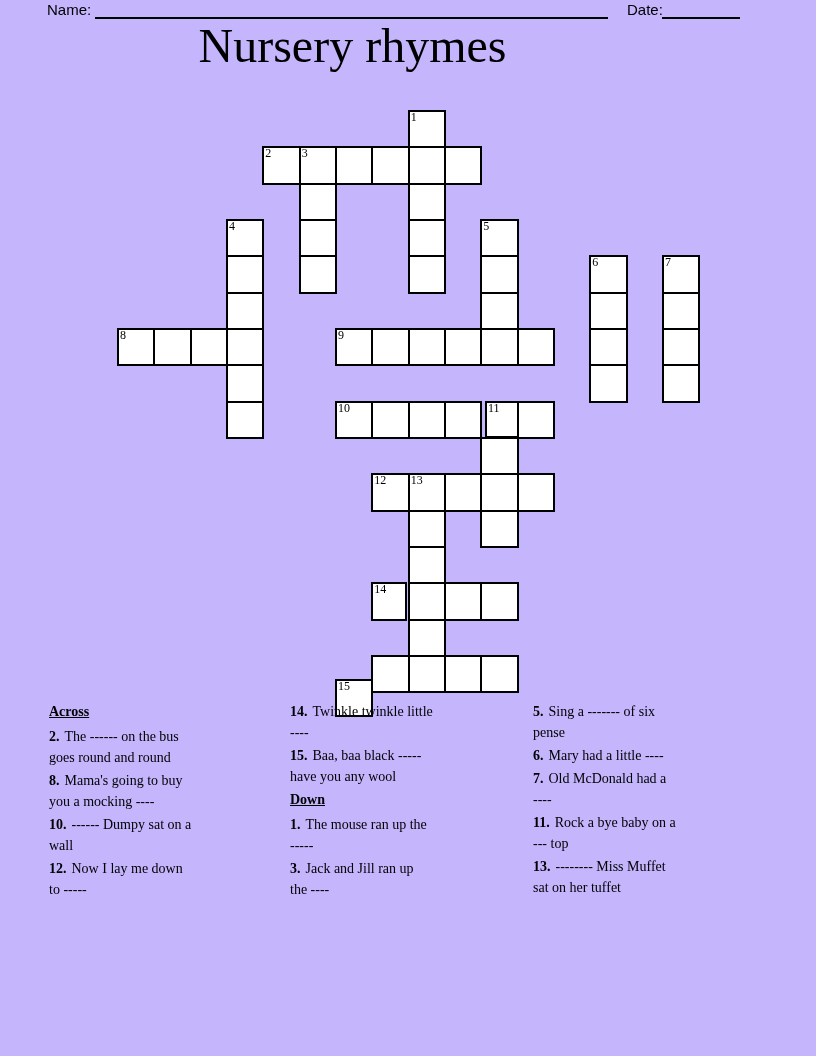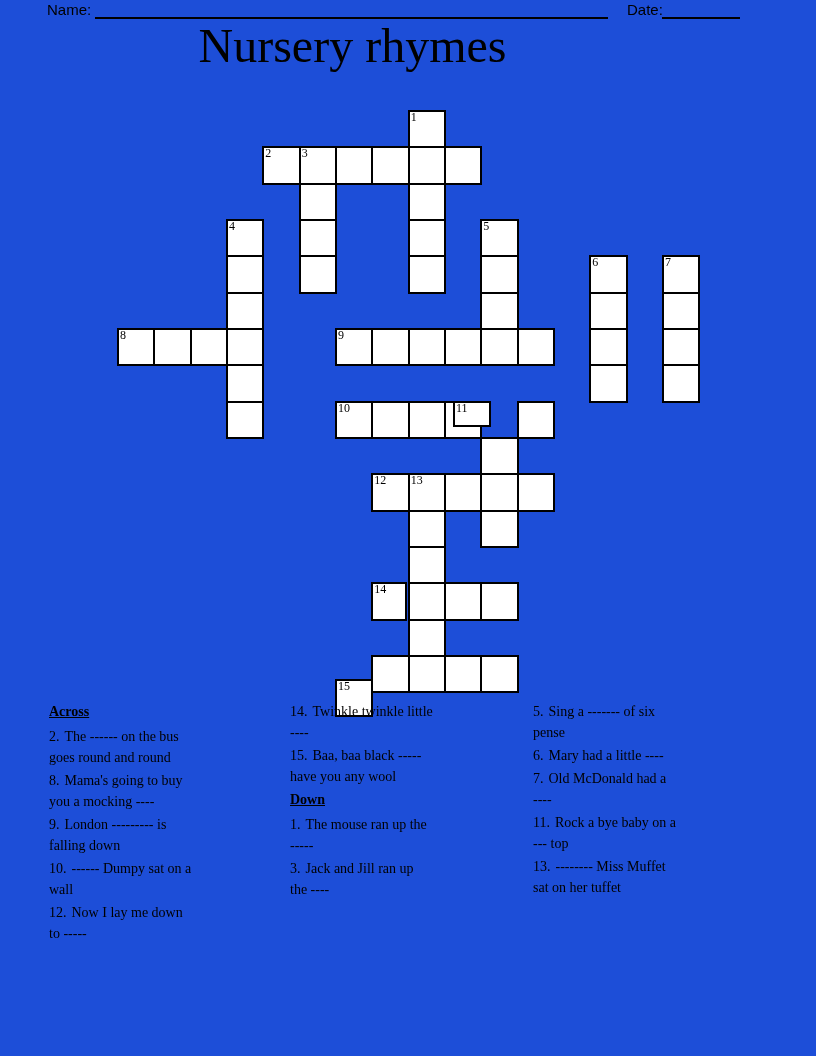--- a/index.html
+++ b/index.html
@@ -1,19 +1,19 @@
 <!DOCTYPE html>
 <html><head>
 <meta charset="utf-8">
 <style>
   html,body{margin:0;padding:0;background:#ffffff;}
   .page{
     position:relative;
     width:816px;height:1056px;
-    background:#1d4ed8;
+    background:#c4b5fd;
     font-family:"Liberation Serif", serif;
     color:#000;
     overflow:hidden;
   }
   
   .hdr-label{
     position:absolute;
     font-family:"Liberation Sans", sans-serif;
     font-size:15px;line-height:15px;top:2px;
     color:#000;
@@ -45,21 +45,21 @@
   
   .clue-col{
     position:absolute;top:701px;
     font-size:14px;line-height:21px;
   }
   .clue-heading{
     font-weight:bold;text-decoration:underline;
     margin:0 0 4px 0;
   }
   .clue{margin:0 0 2px 0;}
-  .clue .num{font-weight:normal;margin-right:5px;}
+  .clue .num{font-weight:bold;margin-right:5px;}
   .clue .txt{white-space:pre-line;}
 </style>
 </head>
 <body>
 
 <div class="page">
 
   <span class="hdr-label" style="left:47px">Name:</span>
   <div class="blank" style="left:95px;width:513px"></div>
 
@@ -125,21 +125,21 @@
       <div class="cell" style="left: 371.31px; top: 327.98px; height: 38.33px; width: 38.33px;"></div>
       <div class="cell" style="left: 407.64px; top: 327.98px; height: 38.33px; width: 38.33px;"></div>
       <div class="cell" style="left: 443.97px; top: 327.98px; height: 38.33px; width: 38.33px;"></div>
       <div class="cell" style="left: 516.63px; top: 327.98px; height: 38.33px; width: 38.33px;"></div>
       <div class="cell" style="left: 334.98px; top: 400.64px; height: 38.33px; width: 44px;">
         <span class="cnum">10</span>
       </div>
       <div class="cell" style="left: 371.31px; top: 400.64px; height: 38.33px; width: 38.33px;"></div>
       <div class="cell" style="left: 407.64px; top: 400.64px; height: 38.33px; width: 38.33px;"></div>
       <div class="cell" style="left: 443.97px; top: 400.64px; height: 38.33px; width: 38.33px;"></div>
-      <div class="cell" style="left: 453px; top: 400.64px; height: 26px; width: 38.33px;">
+      <div class="cell" style="left: 485px; top: 400.64px; height: 37px; width: 38.33px;">
         <span class="cnum">11</span>
       </div>
       <div class="cell" style="left: 516.63px; top: 400.64px; height: 38.33px; width: 38.33px;"></div>
       <div class="cell" style="left: 480.3px; top: 436.97px; height: 38.33px; width: 38.33px;"></div>
       <div class="cell" style="left: 480.3px; top: 473.3px; height: 38.33px; width: 38.33px;"></div>
       <div class="cell" style="left: 480.3px; top: 509.63px; height: 38.33px; width: 38.33px;"></div>
       <div class="cell" style="left: 371.31px; top: 473.3px; height: 38.33px; width: 38.33px;">
         <span class="cnum">12</span>
       </div>
       <div class="cell" style="left: 407.64px; top: 473.3px; height: 38.33px; width: 38.33px;">
@@ -165,22 +165,20 @@
       <div class="cell" style="left: 480.3px; top: 654.95px; height: 38.33px; width: 38.33px;"></div>
     </div>
 
   <div id="clues">
       <div class="clue-col" style="left: 49px; width: 232px;">
         <div class="clue-heading">Across</div>
         <div class="clue"><span class="num">2.</span><span class="txt">The ------ on the bus
 goes round and round</span></div>
         <div class="clue"><span class="num">8.</span><span class="txt">Mama's going to buy
 you a mocking ----</span></div>
-        <div class="clue"><span class="num">9.</span><span class="txt">London --------- is
-falling down</span></div>
         <div class="clue"><span class="num">10.</span><span class="txt">------ Dumpy sat on a
 wall</span></div>
         <div class="clue"><span class="num">12.</span><span class="txt">Now I lay me down
 to -----</span></div>
       </div>
       <div class="clue-col" style="left: 290px; width: 235px;">
         <div class="clue"><span class="num">14.</span><span class="txt">Twinkle twinkle little
 ----</span></div>
         <div class="clue"><span class="num">15.</span><span class="txt">Baa, baa black -----
 have you any wool</span></div>

